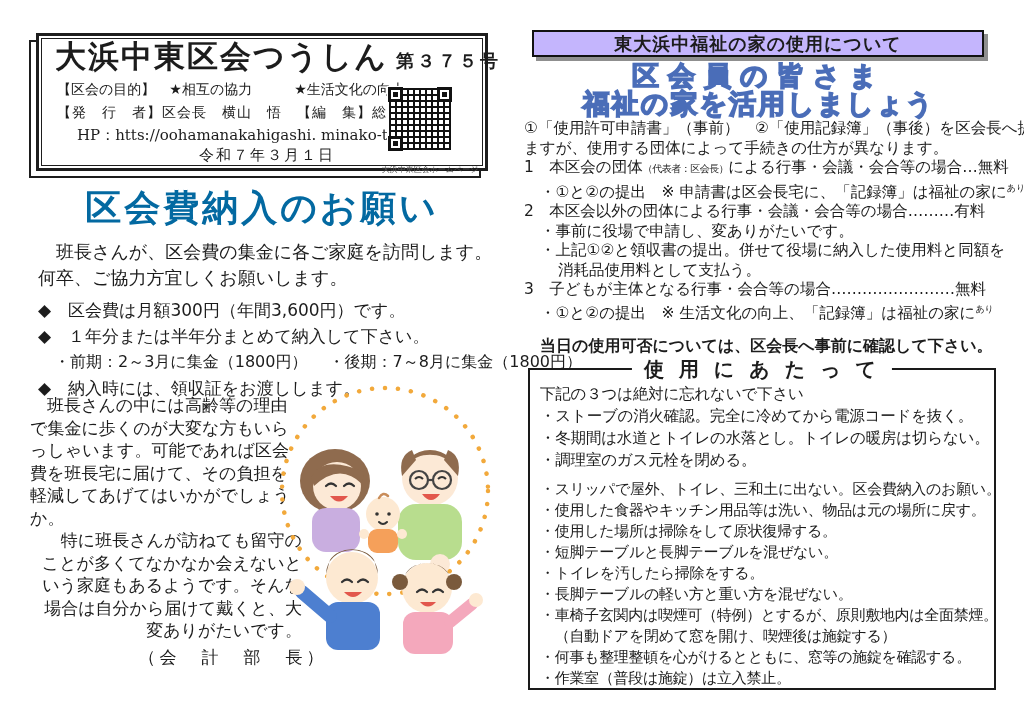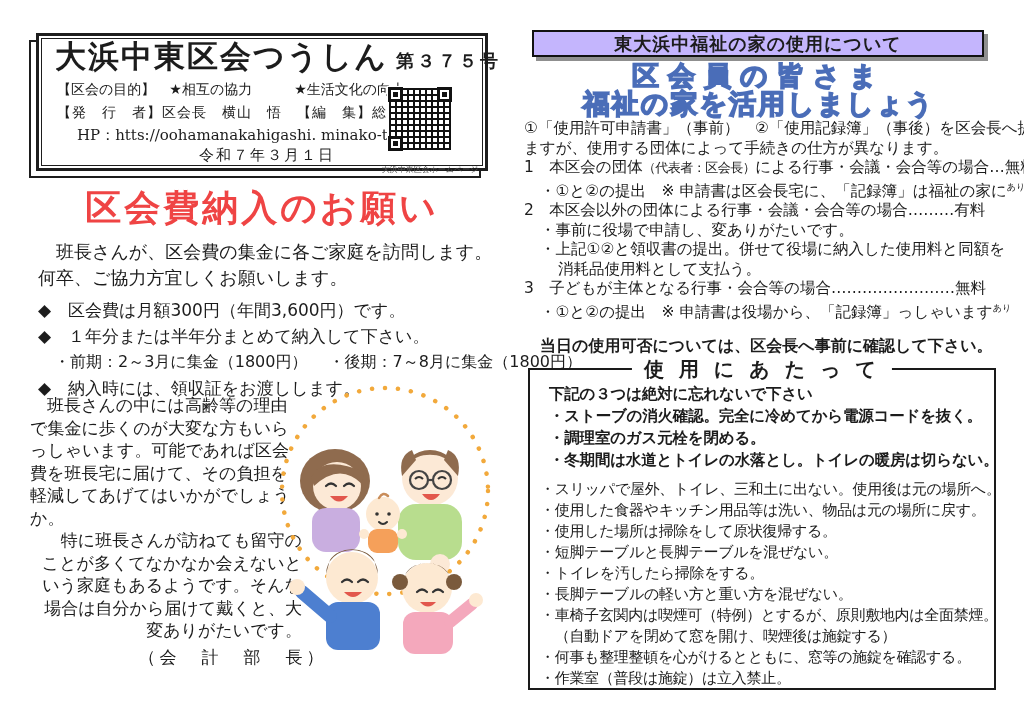--- a/index.html
+++ b/index.html
@@ -29,21 +29,21 @@
         repeating-linear-gradient(90deg,#111 0 2px,transparent 2px 6px),
         repeating-linear-gradient(0deg,#111 0 2px,#fff 2px 6px);
       outline:2px solid #fff;}
   .qr-eye{position:absolute;width:15px;height:15px;border:3px solid #111;background:#fff;box-sizing:border-box;}
   .qr-eye::after{content:"";position:absolute;inset:2px;background:#111;}
   .qr-eye.tl{left:-1px;top:-1px}.qr-eye.tr{right:-1px;top:-1px}.qr-eye.bl{left:-1px;bottom:-1px}
   #qr-caption{left:336px;top:128px;position:absolute;font-size:8px;color:#555;width:110px;text-align:center;white-space:nowrap;}
 
   
   #article-title{left:36px;top:184px;width:452px;text-align:center;
-    font-size:36px;font-weight:bold;color:#ef4444;letter-spacing:3px;white-space:nowrap;}
+    font-size:36px;font-weight:bold;color:#0369a1;letter-spacing:3px;white-space:nowrap;}
   #article-intro{left:38px;top:239px;width:470px;font-size:18px;line-height:26px;white-space:pre-line;}
   #fee-bullets{left:38px;top:297px;width:470px;font-size:17px;line-height:26px;}
   .fee-line{white-space:nowrap;}
   .fee-line.indent{padding-left:16px;font-size:16px;}
   #body1{left:30px;top:394px;width:272px;font-size:17px;line-height:22.5px;white-space:pre-line;}
   #body2{left:30px;top:529px;width:272px;font-size:17px;line-height:22.5px;white-space:pre-line;text-align:right;}
   #signature{left:138px;top:646px;width:190px;text-align:center;font-size:17px;letter-spacing:4px;white-space:nowrap;}
   #illustration{left:264px;top:378px;width:246px;height:300px;}
 
   
@@ -52,29 +52,29 @@
     text-align:center;font-family:"DejaVu Serif","Liberation Serif",serif;
     font-weight:bold;font-size:18px;line-height:24px;letter-spacing:1px;white-space:nowrap;}
   .blue-head{width:478px;text-align:center;font-weight:bold;color:#eef3ff;
     -webkit-text-stroke:1.5px #4a6db8;text-shadow:0 0 1px #4a6db8;white-space:nowrap;}
   #heading1{left:520px;top:58px;font-size:27px;letter-spacing:9px;}
   #heading2{left:520px;top:86px;font-size:27px;letter-spacing:2px;}
   #rules{left:524px;top:119px;width:486px;font-size:15.5px;line-height:19.5px;}
   .r-line{white-space:nowrap;}
   .r-line.indent1{padding-left:16px;}
   .r-line.indent2{padding-left:34px;}
-  .squeeze{font-size:13px;letter-spacing:-0.5px;}
+  .squeeze{font-size:10px;letter-spacing:-0.5px;}
   .sup{font-size:9px;vertical-align:super;}
   #confirm{left:540px;top:336px;width:460px;font-size:16px;font-weight:bold;white-space:nowrap;}
 
   #usage-box{left:528px;top:368px;width:468px;height:322px;border:2px solid #1a1a1a;box-sizing:border-box;}
   #usage-title{position:absolute;top:-14px;left:50%;transform:translateX(-50%);
     background:#fff;padding:0 12px;font-weight:bold;font-size:20px;letter-spacing:4px;white-space:nowrap;}
   #usage-content{padding:13px 4px 0 10px;}
-  .u-bold{font-weight:bold;font-size:15.5px;line-height:22px;letter-spacing:-0.2px;white-space:nowrap;margin-left:9px;}
+  .u-bold{font-weight:normal;font-size:15.5px;line-height:22px;letter-spacing:-0.2px;white-space:nowrap;}
   .u-gap{height:8px;}
   .u-line{font-size:15px;line-height:21px;letter-spacing:-0.3px;white-space:nowrap;}
 </style>
 </head>
 <body>
 
 <div id="masthead" class="abs">
   <div class="m-title-row">
     <span class="m-title">大浜中東区会つうしん</span><span class="m-issue">第３７５号</span>
   </div>
@@ -185,34 +185,34 @@
 <div id="rules" class="abs">
   <div class="r-line">①「使用許可申請書」（事前）　②「使用記録簿」（事後）を区会長へ提出し</div>
   <div class="r-line">ますが、使用する団体によって手続きの仕方が異なります。</div>
   <div class="r-line"><span>1　本区会の団体</span><span class="squeeze">（代表者：区会長）</span><span>による行事・会議・会合等の場合…無料</span></div>
   <div class="r-line indent1"><span>・①と②の提出　※ 申請書は区会長宅に、「記録簿」は福祉の家に</span><span class="sup">あり</span></div>
   <div class="r-line">2　本区会以外の団体による行事・会議・会合等の場合………有料</div>
   <div class="r-line indent1">・事前に役場で申請し、変ありがたいです。</div>
   <div class="r-line indent1">・上記①②と領収書の提出。併せて役場に納入した使用料と同額を</div>
   <div class="r-line indent2">消耗品使用料として支払う。</div>
   <div class="r-line">3　子どもが主体となる行事・会合等の場合……………………無料</div>
-  <div class="r-line indent1"><span>・①と②の提出　※ 申請書は役場から、「記録簿」っしゃいます</span><span class="sup">あり</span></div>
+  <div class="r-line indent1"><span>・①と②の提出　※ 生活文化の向上、「記録簿」は福祉の家に</span><span class="sup">あり</span></div>
 </div>
 
 <div id="confirm" class="abs">当日の使用可否については、区会長へ事前に確認して下さい。</div>
 
 <div id="usage-box" class="abs">
   <div id="usage-title">使 用 に あ た っ て</div>
   <div id="usage-content">
     <div class="u-bold">下記の３つは絶対に忘れないで下さい</div>
     <div class="u-bold">・ストーブの消火確認。完全に冷めてから電源コードを抜く。</div>
+    <div class="u-bold">・冬期間は水道とトイレの水落とし。トイレの暖房は切らない。</div>
     <div class="u-bold">・調理室のガス元栓を閉める。</div>
-    <div class="u-bold">・冬期間は水道とトイレの水落とし。トイレの暖房は切らない。</div>
     <div class="u-gap"></div>
-    <div class="u-line">・スリッパで屋外、トイレ、三和土に出ない。使用後は元の場所へ。</div>
+    <div class="u-line">・スリッパで屋外、トイレ、三和土に出ない。区会費納入のお願い。</div>
     <div class="u-line">・使用した食器やキッチン用品等は洗い、物品は元の場所に戻す。</div>
     <div class="u-line">・使用した場所は掃除をして原状復帰する。</div>
     <div class="u-line">・短脚テーブルと長脚テーブルを混ぜない。</div>
     <div class="u-line">・トイレを汚したら掃除をする。</div>
     <div class="u-line">・長脚テーブルの軽い方と重い方を混ぜない。</div>
     <div class="u-line">・車椅子玄関内は喫煙可（特例）とするが、原則敷地内は全面禁煙。</div>
     <div class="u-line">　（自動ドアを閉めて窓を開け、喫煙後は施錠する）</div>
     <div class="u-line">・何事も整理整頓を心がけるとともに、窓等の施錠を確認する。</div>
     <div class="u-line">・作業室（普段は施錠）は立入禁止。</div>
   </div>

